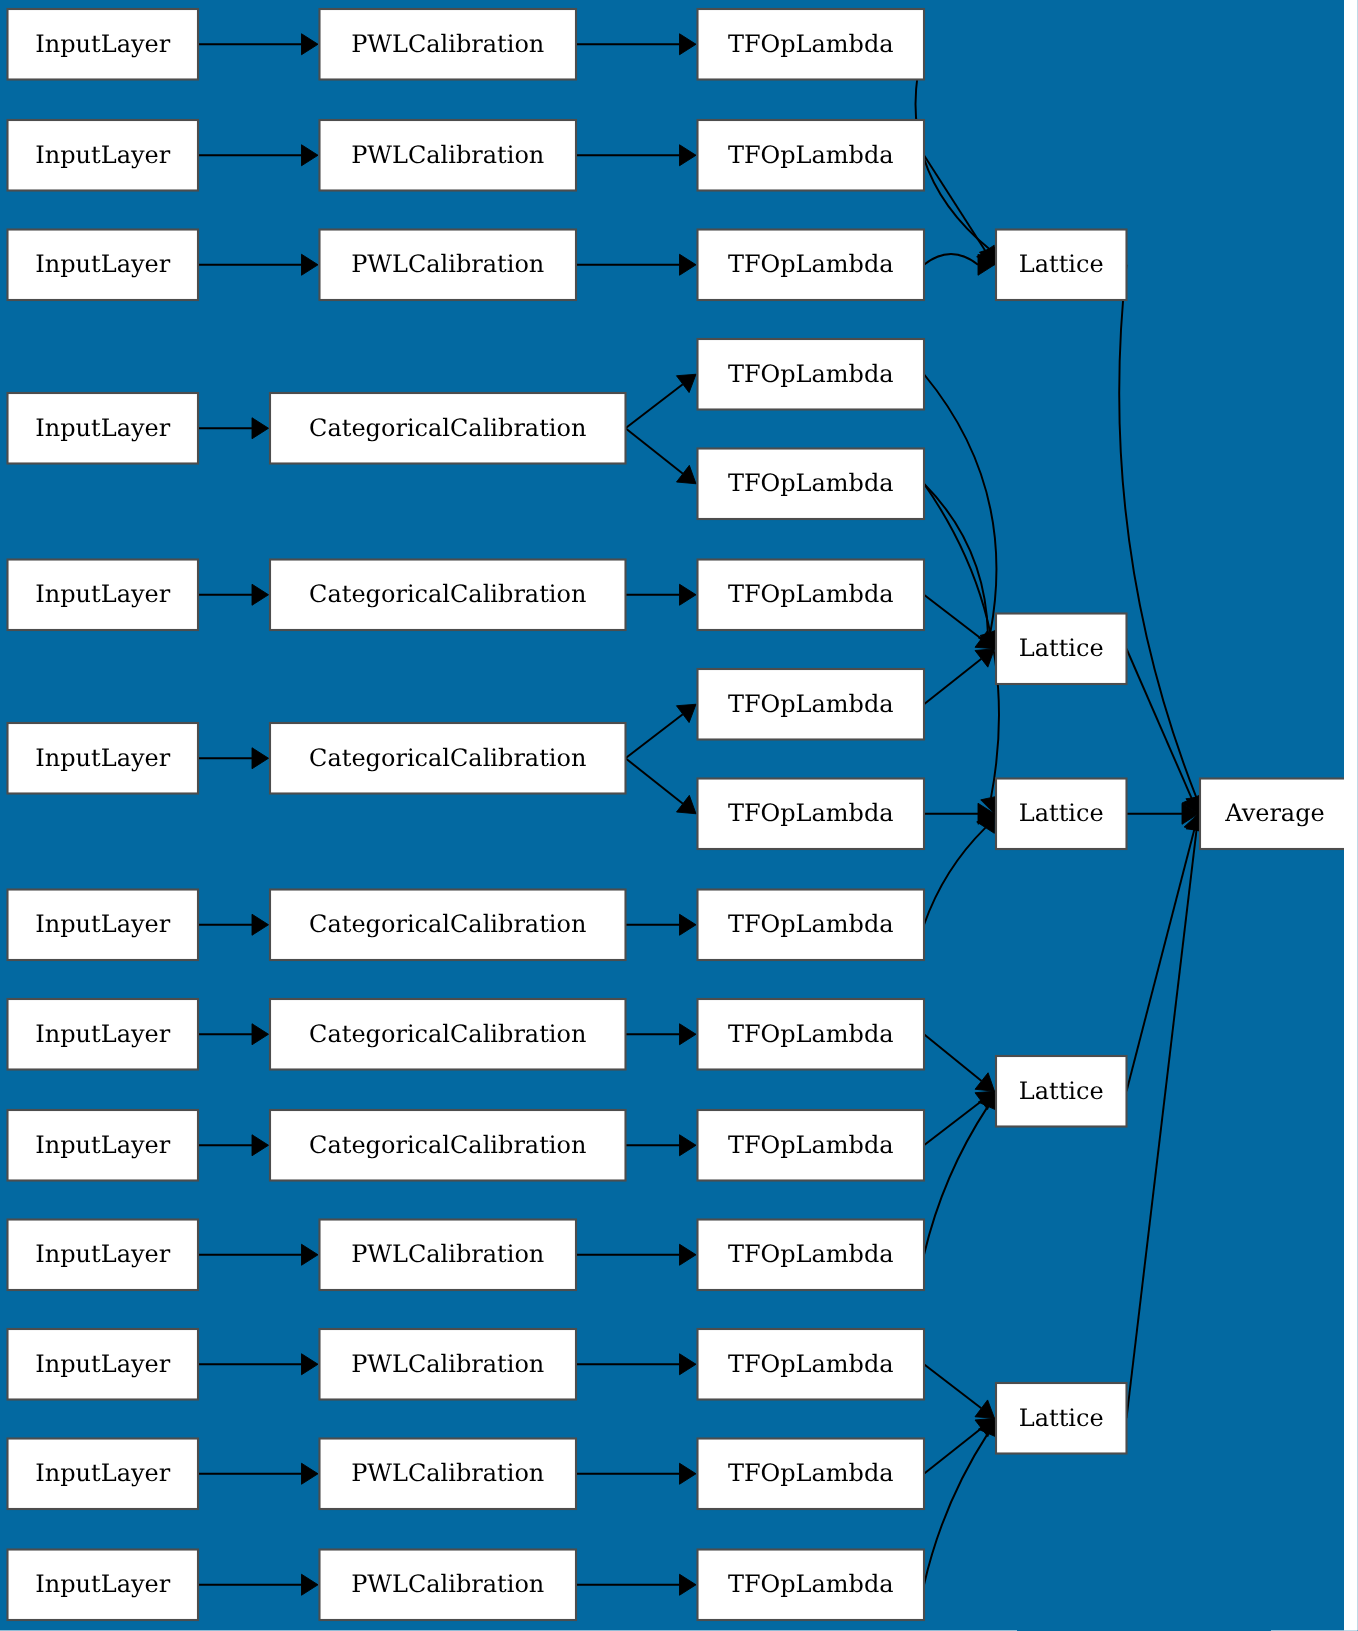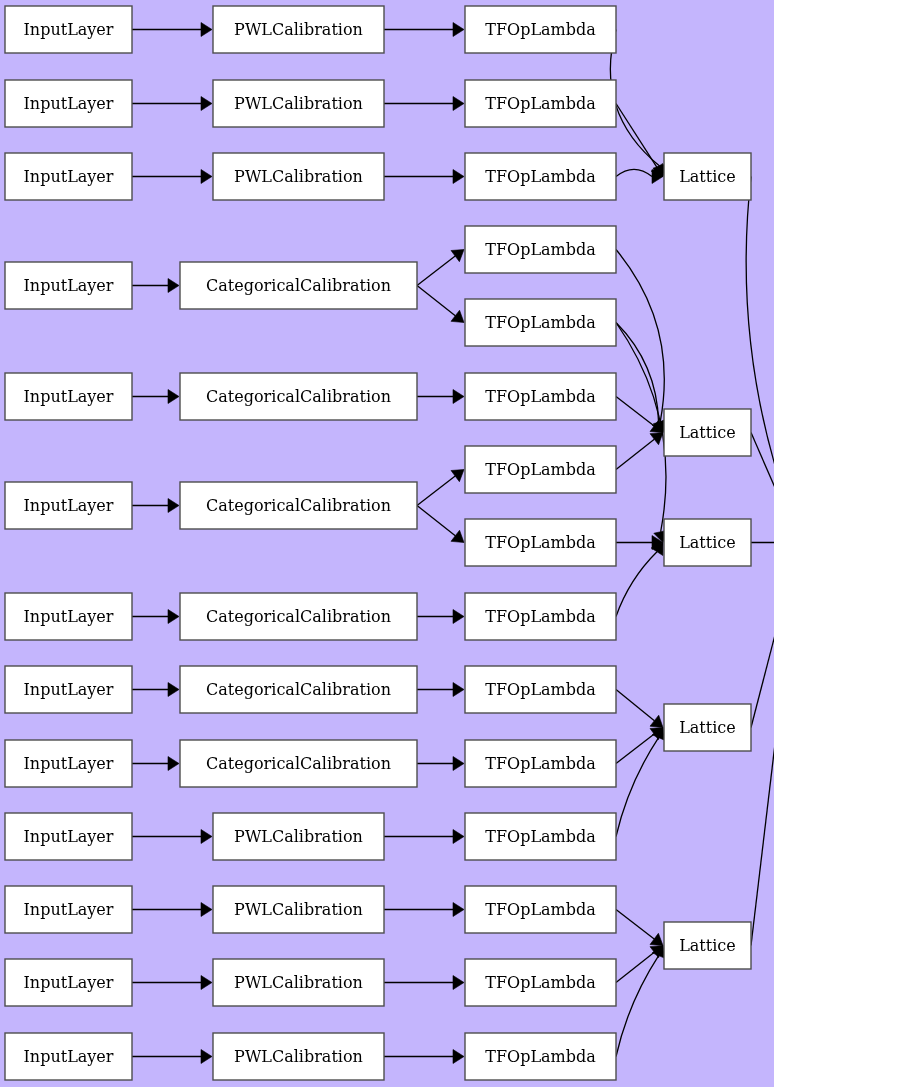--- a/index.html
+++ b/index.html
@@ -2,23 +2,23 @@
 <html><head>
 <meta charset="utf-8">
 <style>
   html, body {
     margin: 0;
     padding: 0;
     background: #ffffff;
   }
   #graph-root {
     position: relative;
-    width: 774px;
+    width: 896px;
     height: 1087px;
-    background: #c4b5fd;
+    background: #0369a1;
     font-family: "DejaVu Serif", "Liberation Serif", serif;
     overflow: hidden;
   }
   #graph-svg {
     position: absolute;
     top: 0;
     left: 0;
     width: 905px;
     height: 1087px;
     display: block;

